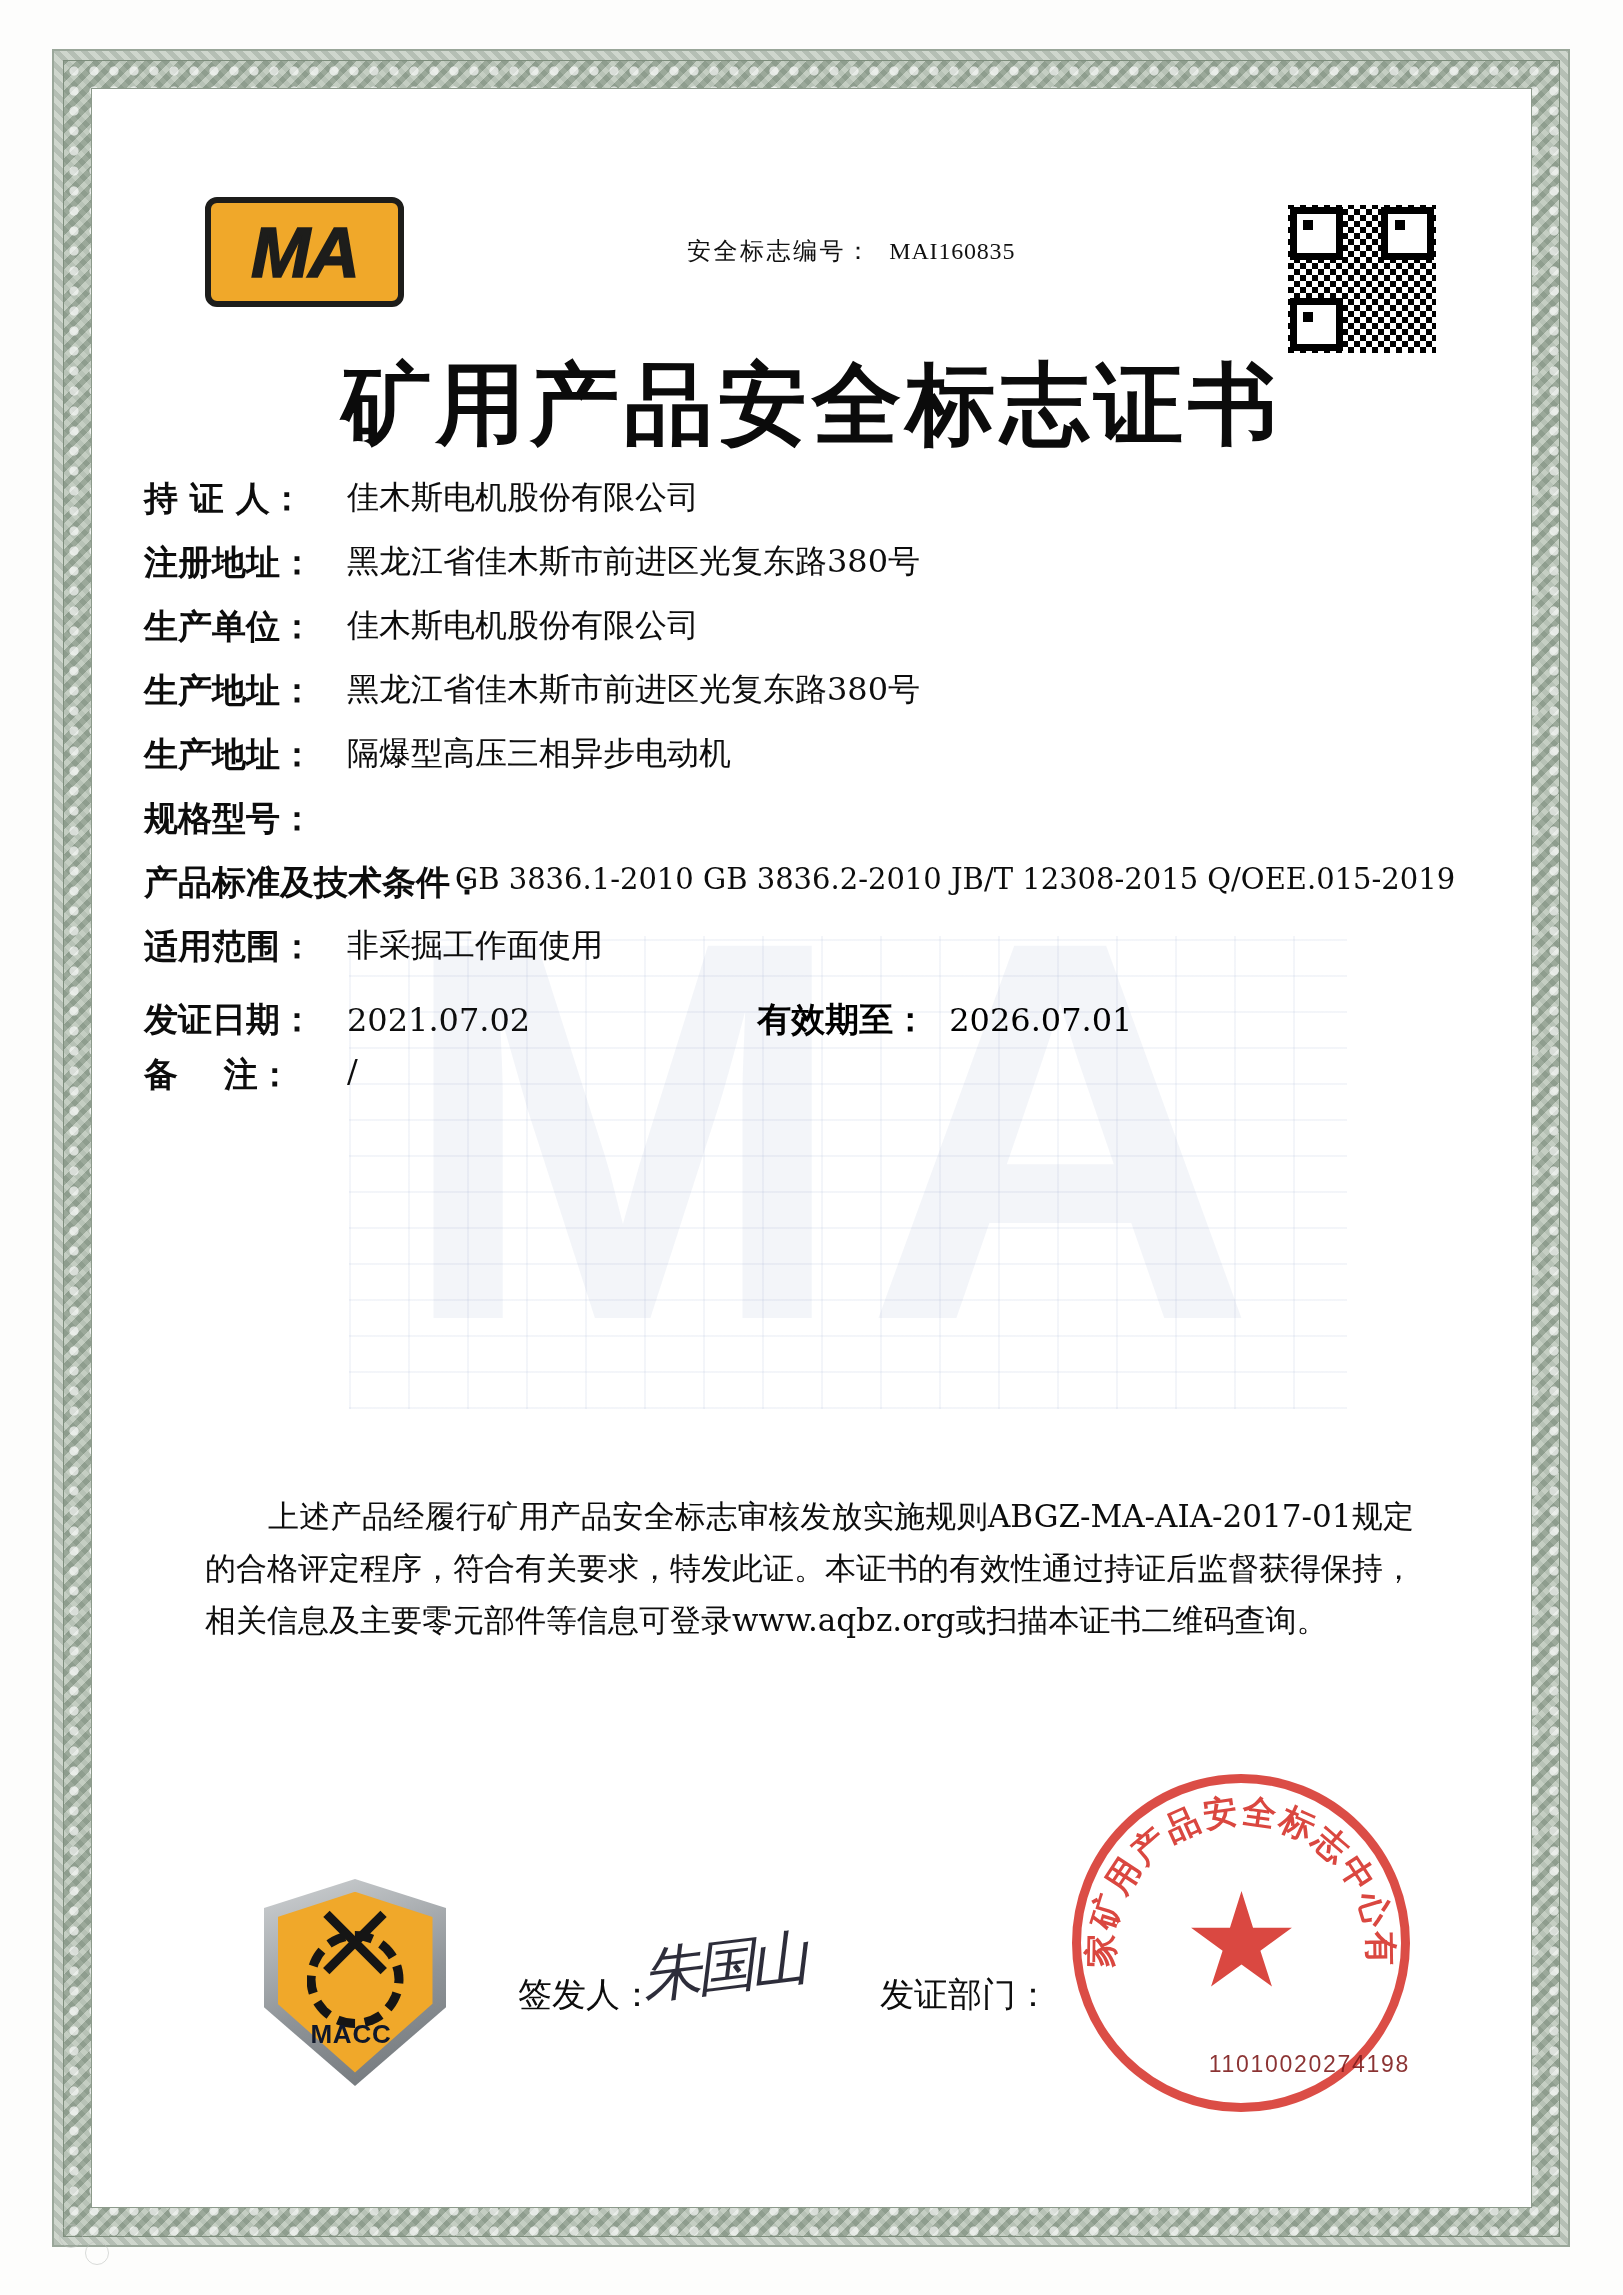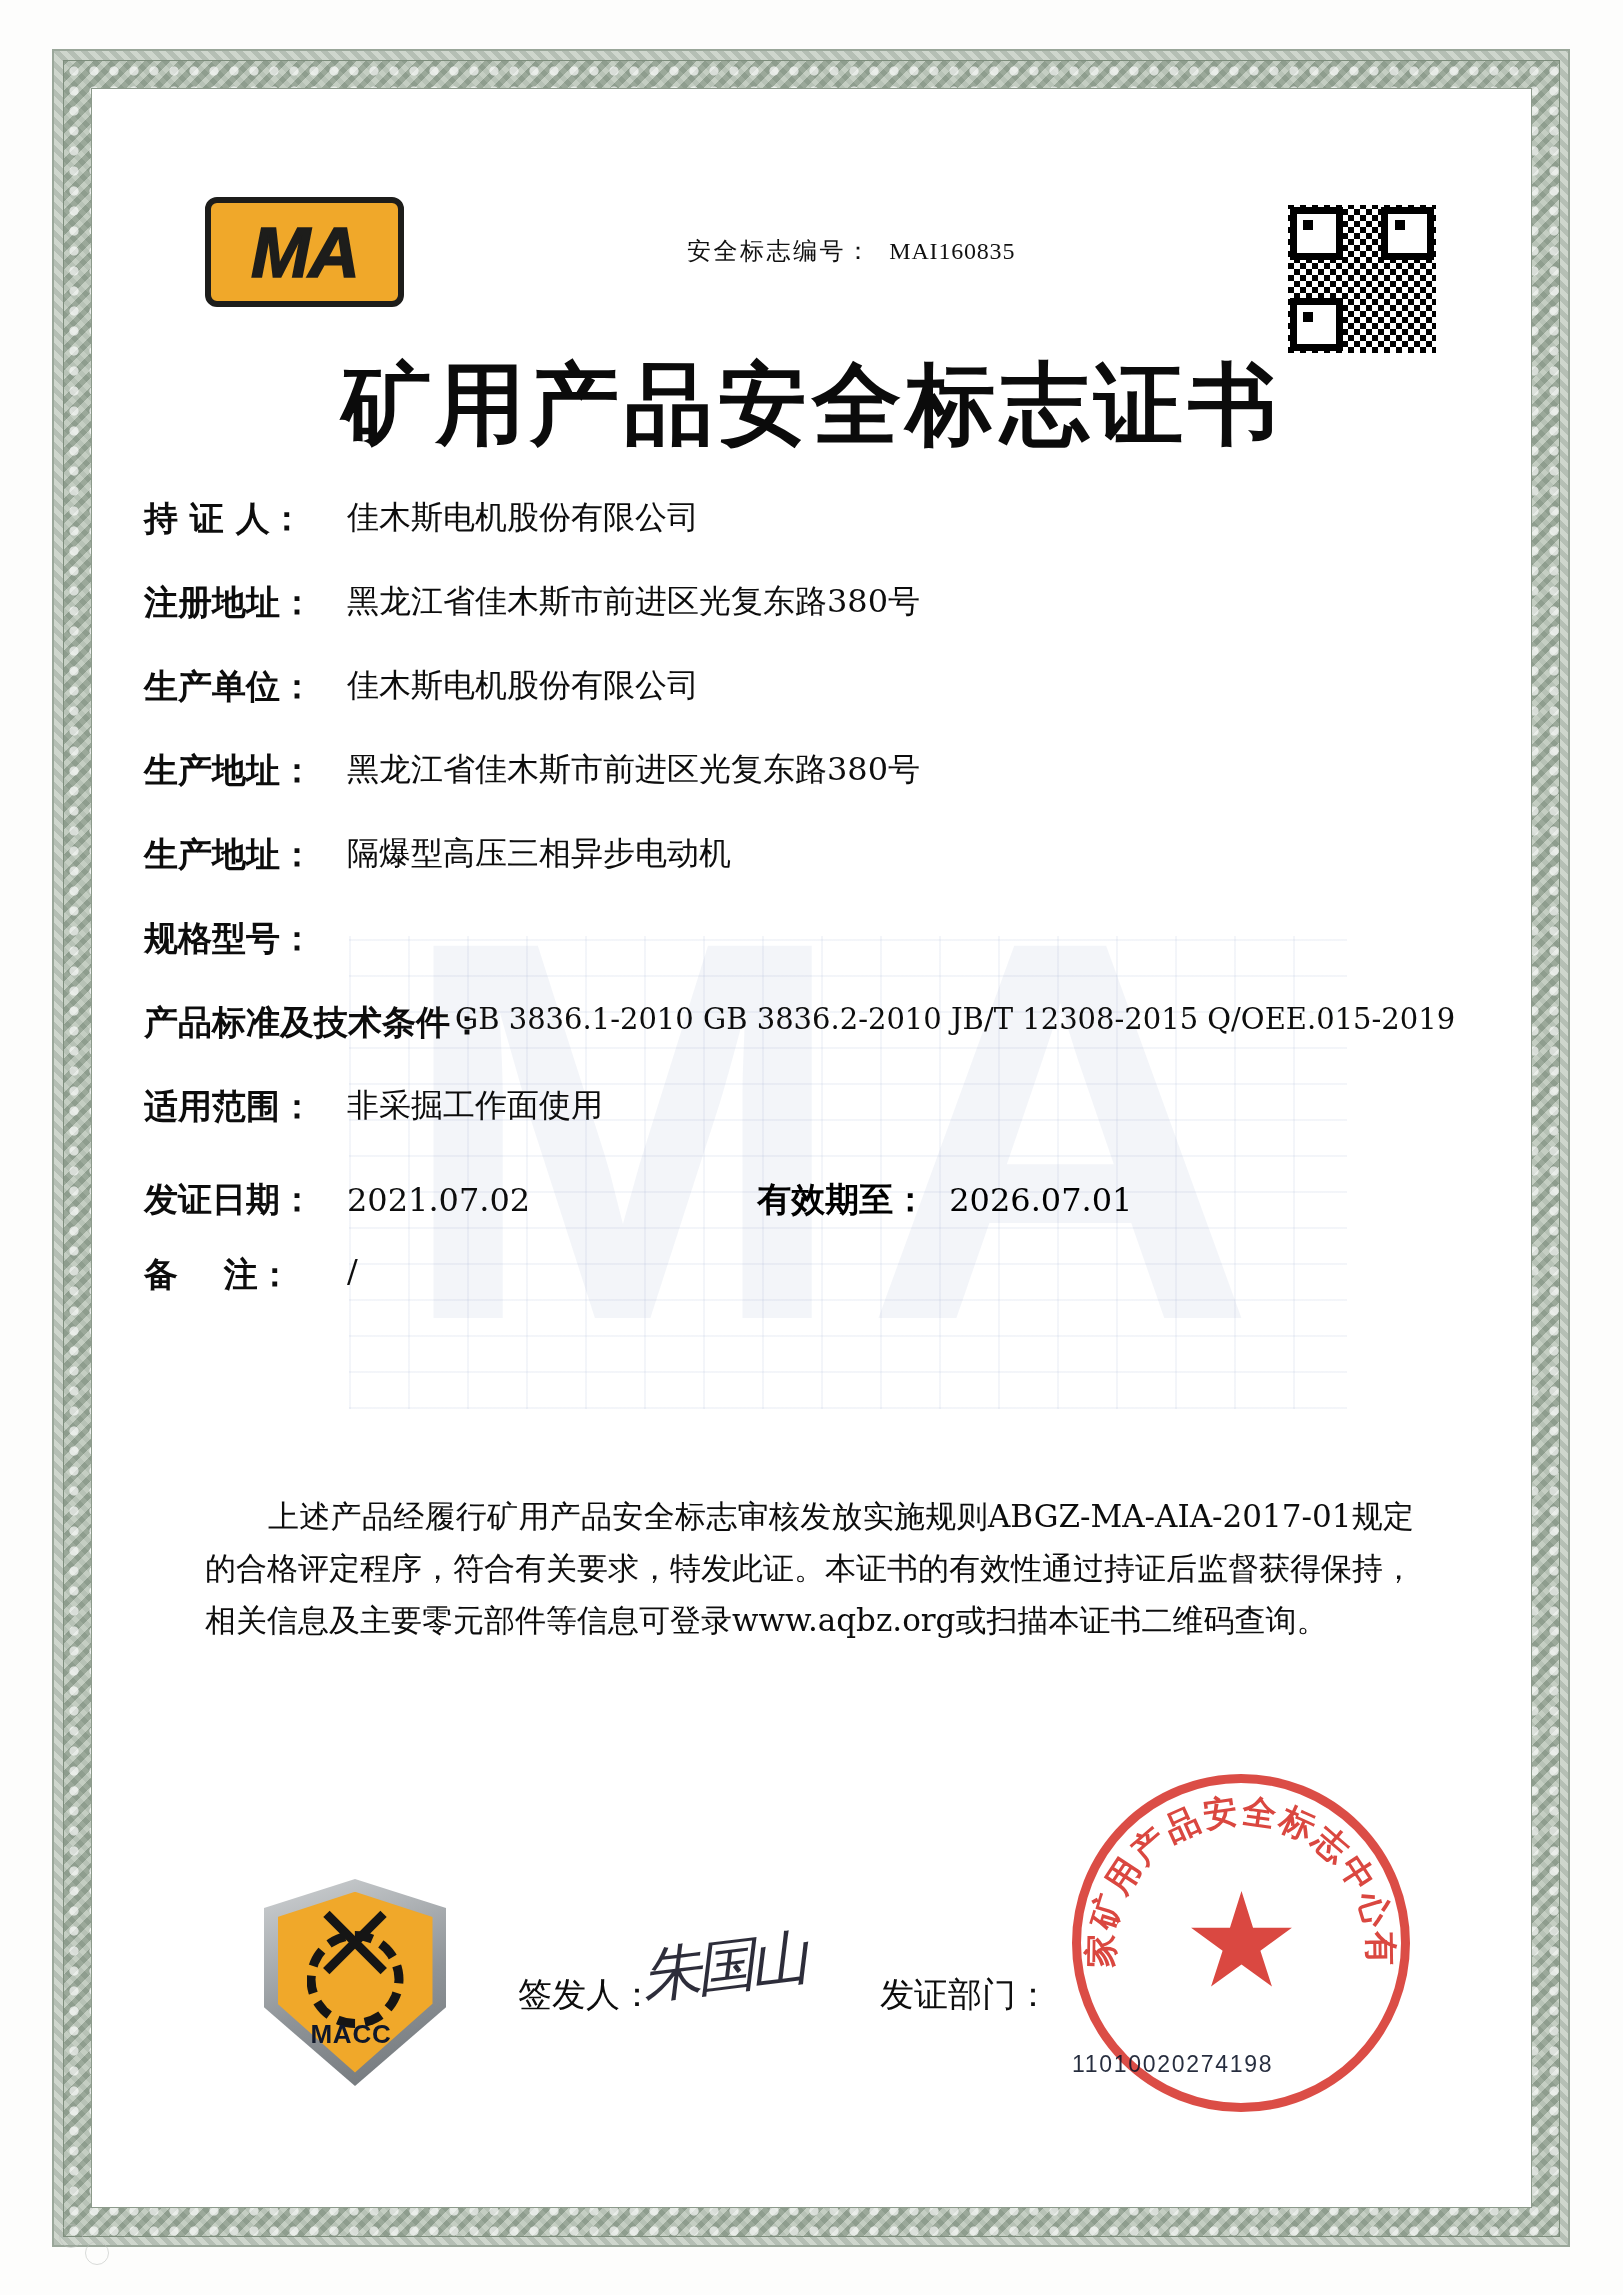--- a/index.html
+++ b/index.html
@@ -165,21 +165,20 @@
     position: absolute;
     left: 0; top: 385px;
     width: 1434px;
   }
   .row {
     position: relative;
     display: flex;
     align-items: flex-start;
     min-height: 64px;
     padding-left: 49px;
-    margin-top: 20px;
   }
   .row .k {
     font-size: 34px;
     color: #0d0d0d;
     white-space: nowrap;
     font-family: "DejaVu Serif", serif;
     font-weight: 600;
   }
   .row .v {
     font-size: 32px;
@@ -325,25 +324,25 @@
     left: 50%; top: 50%;
     width: 105px; height: 105px;
     margin: -52px 0 0 -52px;
     background: #d6342c;
     clip-path: polygon(50% 0%, 61% 35%, 98% 35%, 68% 57%, 79% 91%, 50% 70%, 21% 91%, 32% 57%, 2% 35%, 39% 35%);
     opacity: .9;
   }
   .seal .code {
     position: absolute;
     left: 0; right: 0; bottom: 34px;
-    text-align: left;
+    text-align: right;
     font-family: "Liberation Sans", sans-serif;
     font-size: 23px;
     letter-spacing: 1.7px;
-    color: #0f172a;
+    color: #7f1d1d;
     opacity: .9;
   }
   .seal-arc {
     position: absolute;
     inset: 0;
   }
   .seal-arc text {
     fill: #d6342c;
     opacity: .9;
     font-family: "DejaVu Serif", serif;

